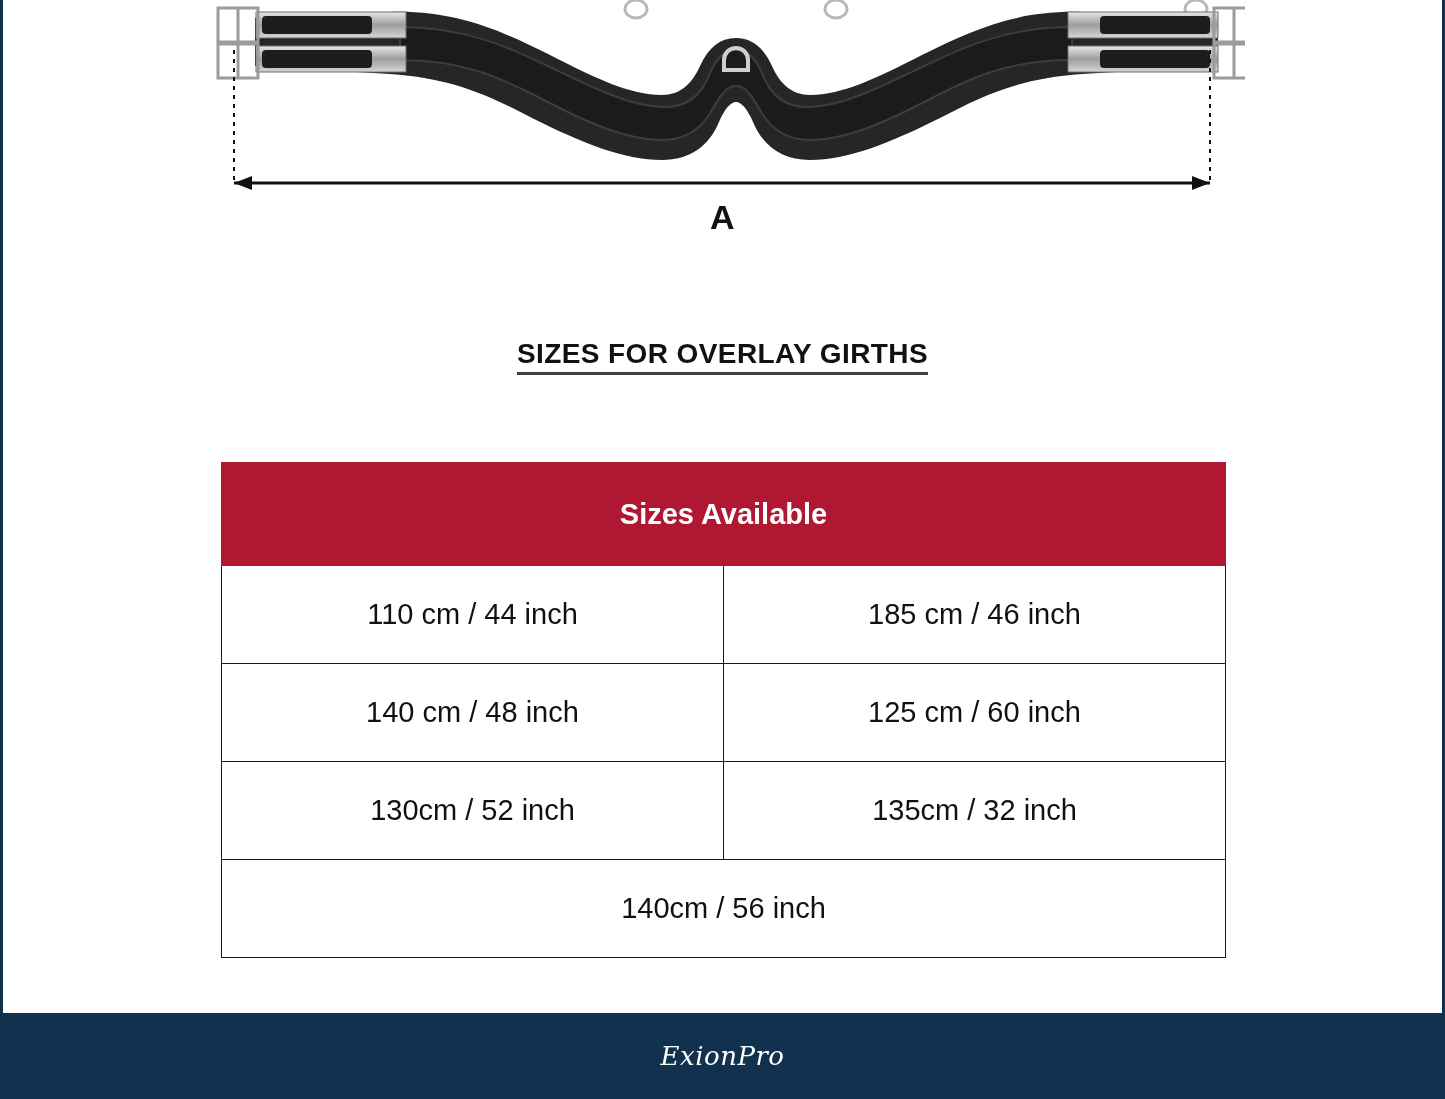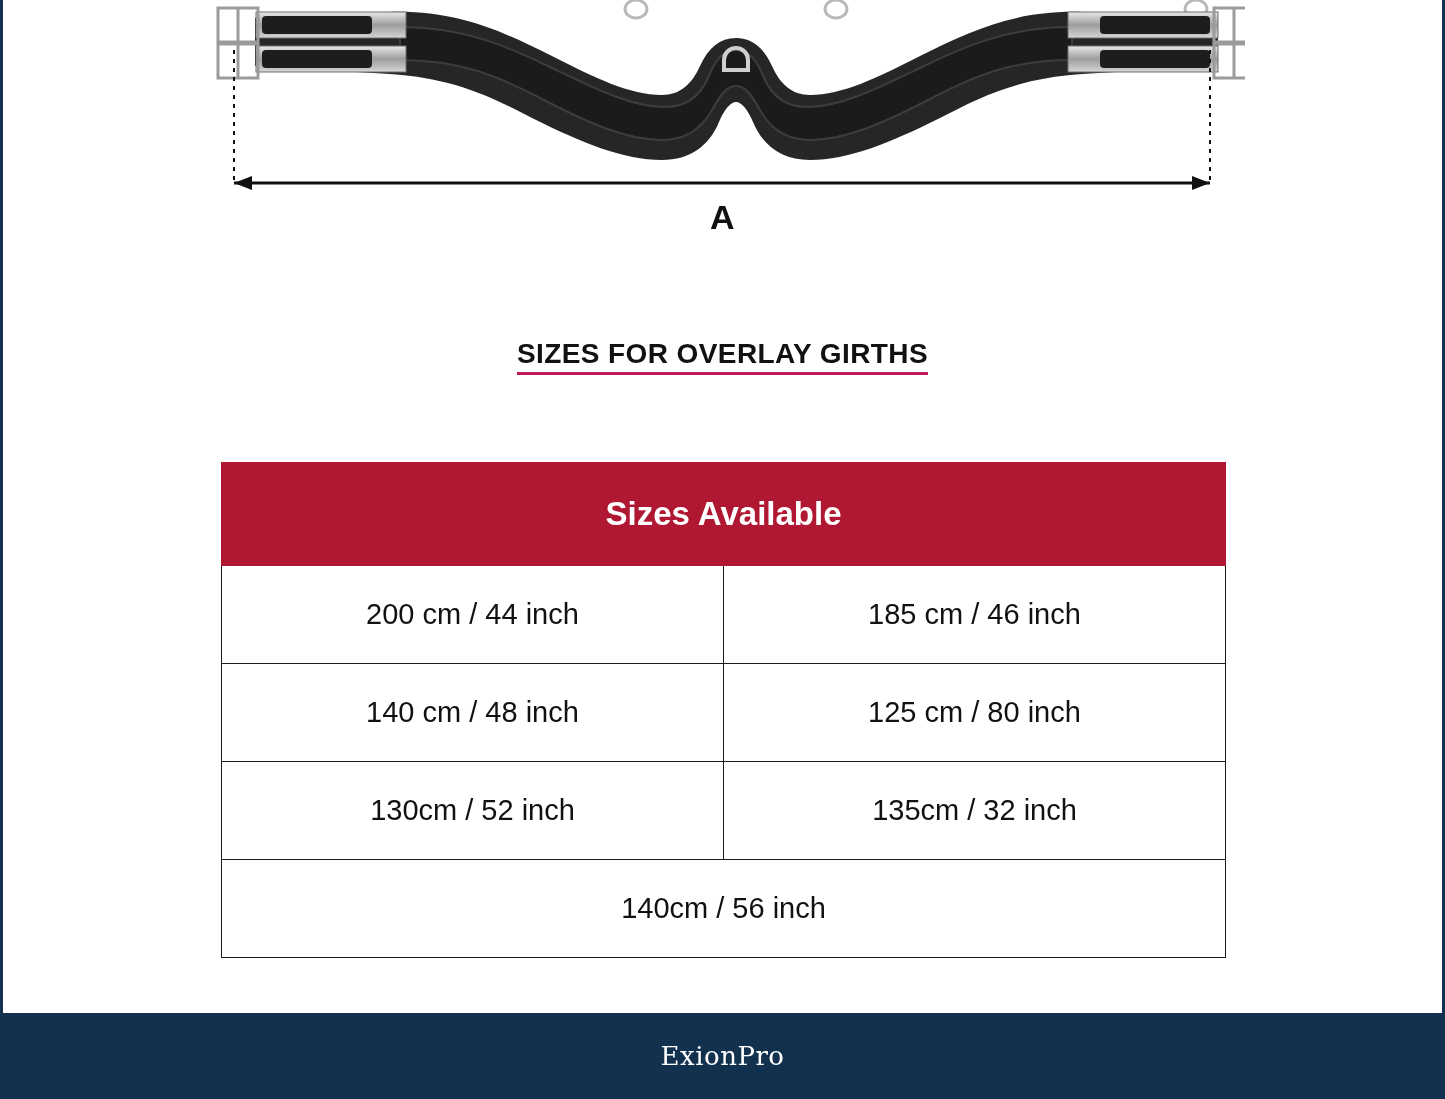--- a/index.html
+++ b/index.html
@@ -64,42 +64,42 @@
     left: 0;
     top: 338px;
     width: 1445px;
     text-align: center;
     font-size: 28px;
     font-weight: bold;
     color: #111111;
     letter-spacing: 0.4px;
   }
   .section-heading span {
-    border-bottom: 3px solid #be185d;
+    border-bottom: 3px solid #404040;
     padding-bottom: 3px;
   }
 
   
   .size-table {
     position: absolute;
     left: 221px;
     top: 462px;
     width: 1005px;
     border-collapse: collapse;
     table-layout: fixed;
   }
   .size-table th, .size-table td {
     border: 1px solid #1b1b1b;
     text-align: center;
     color: #111111;
   }
   .size-table thead th {
     background: #b01732;
     color: #ffffff;
-    font-size: 33px;
+    font-size: 29px;
     font-weight: bold;
     height: 100px;
     border: 1px solid #b01732;
   }
   .size-table tbody td {
     font-size: 29px;
     height: 95px;
     font-weight: normal;
   }
 
@@ -111,20 +111,21 @@
     width: 1445px;
     height: 86px;
     background: #12314f;
     display: flex;
     align-items: center;
     justify-content: center;
   }
   .brand {
     color: #ffffff;
     font-family: "DejaVu Serif", serif;
+    font-style: italic;
     font-size: 26px;
     letter-spacing: 0.5px;
   }
 </style>
 </head>
 <body>
 
 <div class="page">
 
   <div class="edge-rule left"></div>
@@ -234,26 +235,26 @@
   </div>
 
   <table class="size-table">
     <thead>
       <tr>
         <th colspan="2">Sizes Available</th>
       </tr>
     </thead>
     <tbody>
       <tr>
-        <td>200 cm / 44 inch</td>
+        <td>110 cm / 44 inch</td>
         <td>185 cm / 46 inch</td>
       </tr>
       <tr>
         <td>140 cm / 48 inch</td>
-        <td>125 cm / 80 inch</td>
+        <td>125 cm / 60 inch</td>
       </tr>
       <tr>
         <td>130cm / 52 inch</td>
         <td>135cm / 32 inch</td>
       </tr>
       <tr>
         <td colspan="2">140cm / 56 inch</td>
       </tr>
     </tbody>
   </table>

